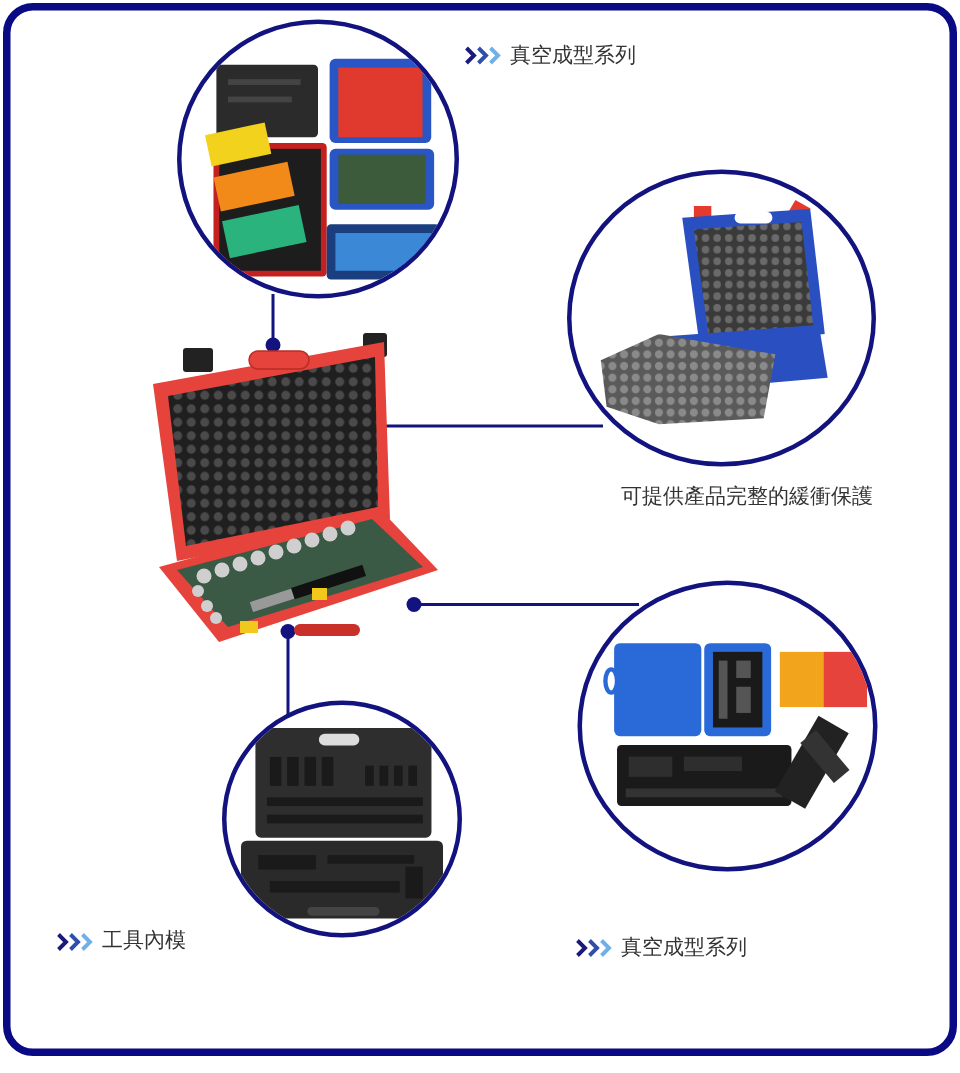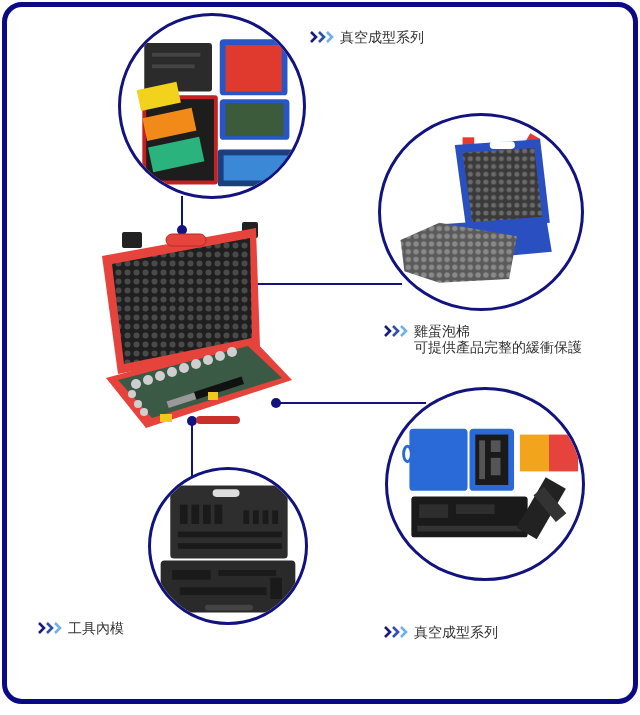--- a/index.html
+++ b/index.html
@@ -81,28 +81,20 @@
     <rect x="150" y="20" width="12" height="12" fill="#e53a2e" transform="rotate(30 156 26)"></rect>
     <path d="M76 30 L164 24 L174 110 L88 118 Z" fill="#2a4fc0"></path>
     <path d="M84 38 L158 33 L166 104 L94 110 Z" fill="url(#egg)"></path>
     <rect x="112" y="26" width="26" height="8" rx="4" fill="#fff"></rect>
     <path d="M58 112 L170 104 L176 140 L64 150 Z" fill="#2a4fc0"></path>
     <path d="M20 128 L60 110 L140 124 L132 168 L60 172 L24 160 Z" fill="url(#egg2)"></path>
   </svg>
 </div>
 
 <div class="caption" style="left:384px; top:323px;">
-  <div class="head">
-    <svg class="chev" viewBox="0 0 26 14">
-      <path d="M1 2 L6 7 L1 12" stroke="#1a1a7a" stroke-width="2.6" fill="none"></path>
-      <path d="M9 2 L14 7 L9 12" stroke="#2f4fa8" stroke-width="2.6" fill="none"></path>
-      <path d="M17 2 L22 7 L17 12" stroke="#6fb0e8" stroke-width="2.6" fill="none"></path>
-    </svg>
-    <span class="title">雞蛋泡棉</span>
-  </div>
   <div class="body">可提供產品完整的緩衝保護</div>
 </div>
 
 <div style="position:absolute; left:96px; top:214px; width:222px; height:222px;">
   <svg class="art" viewBox="0 0 222 222">
     <defs>
       <pattern id="egg3" width="9" height="9" patternUnits="userSpaceOnUse">
         <rect width="9" height="9" fill="#1f1f1f"></rect>
         <circle cx="4.5" cy="4.5" r="3" fill="#4a4a4a"></circle>
       </pattern>
@@ -189,21 +181,21 @@
     <g fill="#1a1a1a">
       <rect x="22" y="104" width="40" height="10"></rect>
         <rect x="70" y="104" width="60" height="6"></rect>
       <rect x="30" y="122" width="90" height="8"></rect>
         <rect x="124" y="112" width="12" height="22"></rect>
     </g>
     <rect x="56" y="140" width="50" height="6" rx="3" fill="#444"></rect>
   </svg>
 </div>
 
-<div class="caption" style="left:38px; top:620px;">
+<div class="caption" style="left:38px; top:620px;font-family:Liberation Serif, serif;">
   <div class="head">
     <svg class="chev" viewBox="0 0 26 14">
       <path d="M1 2 L6 7 L1 12" stroke="#1a1a7a" stroke-width="2.6" fill="none"></path>
       <path d="M9 2 L14 7 L9 12" stroke="#2f4fa8" stroke-width="2.6" fill="none"></path>
       <path d="M17 2 L22 7 L17 12" stroke="#6fb0e8" stroke-width="2.6" fill="none"></path>
     </svg>
     <span class="title">工具內模</span>
   </div>
 </div>
 

